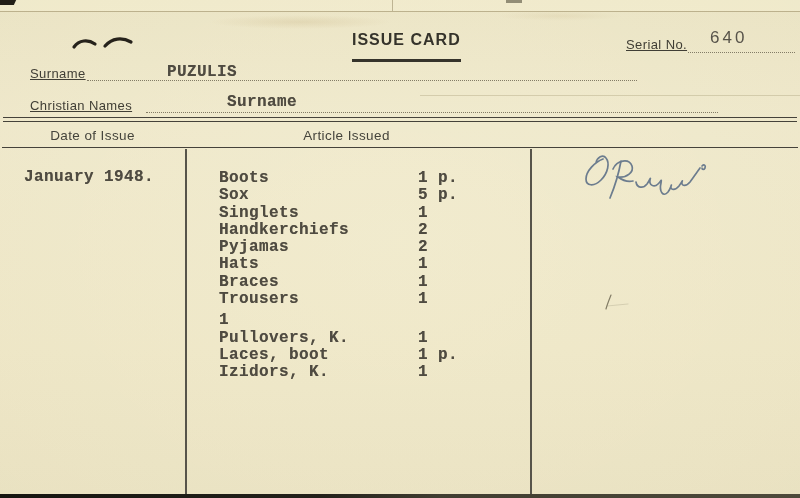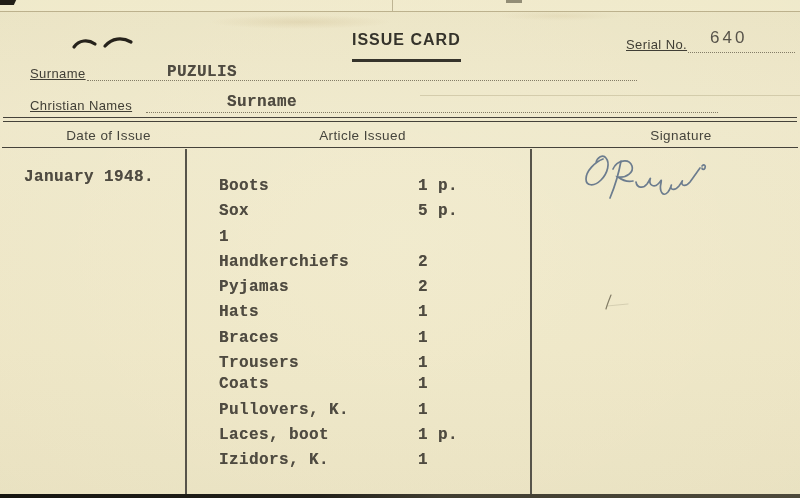--- a/index.html
+++ b/index.html
@@ -41,32 +41,32 @@
   .typed{
     font-family:"Liberation Mono", monospace;font-weight:bold;color:#4f4b41;
     font-size:16px;letter-spacing:.4px;text-shadow:0 0 .5px rgba(70,64,52,.55);
   }
   .surname-value{position:absolute;left:167px;top:63px;text-align:center;}
   .christian-value{position:absolute;left:227px;top:93px;}
 
   
   .double-rule{position:absolute;left:3px;right:3px;top:117px;height:3px;
     border-top:1.6px solid #45423a;border-bottom:1.6px solid #45423a;}
-  .col-head{position:absolute;top:128px;text-align:center;color:#45443c;font-size:13.5px;letter-spacing:.4px;padding-left:16px;}
+  .col-head{position:absolute;top:128px;text-align:center;color:#45443c;font-size:13.5px;letter-spacing:.4px;}
   .head-date{left:0;width:185px;}
   .head-article{left:174px;width:345px;}
   .head-signature{left:530px;width:270px;}
   .single-rule{position:absolute;left:2px;right:2px;top:147px;border-top:1.8px solid #45423a;}
   .vline{position:absolute;top:149px;bottom:4px;width:1.8px;background:#57544a;}
   .vline-1{left:185px;}
   .vline-2{left:530px;}
 
   .date-cell{position:absolute;left:24px;top:168px;}
   .articles{position:absolute;left:219px;top:170px;}
-  .article-row{display:flex;line-height:17.3px;margin-top:8px;}
+  .article-row{display:flex;line-height:17.3px;}
   .article-row.gap-before{margin-top:4px;}
   .a-name{display:inline-block;width:199px;}
   .svg-overlay{position:absolute;left:0;top:0;pointer-events:none;}
 </style>
 </head>
 <body>
 
 <div class="page">
 
   <div class="top-strip"></div>
@@ -86,38 +86,38 @@
   <div class="surname-dots"></div>
   <span class="typed surname-value">PUZULIS</span>
 
   <span class="print christian-label">Christian Names</span>
   <div class="christian-dots"></div>
   <span class="typed christian-value">Surname</span>
 
   <div class="double-rule"></div>
   <div class="col-head head-date">Date of Issue</div>
   <div class="col-head head-article">Article Issued</div>
-  <div class="col-head head-signature">Signature</div>
   <div class="single-rule"></div>
   <div class="vline vline-1"></div>
   <div class="vline vline-2"></div>
 
   <div class="typed date-cell">January 1948.</div>
 
   <div class="typed articles">
 
   <div class="article-row">
         <span class="a-name">Boots</span>
         <span class="a-qty">1 p.</span>
       </div>
       <div class="article-row">
         <span class="a-name">Sox</span>
         <span class="a-qty">5 p.</span>
       </div>
       <div class="article-row">
+        <span class="a-name">Singlets</span>
         <span class="a-qty">1</span>
       </div>
       <div class="article-row">
         <span class="a-name">Handkerchiefs</span>
         <span class="a-qty">2</span>
       </div>
       <div class="article-row">
         <span class="a-name">Pyjamas</span>
         <span class="a-qty">2</span>
       </div>
@@ -127,21 +127,20 @@
       </div>
       <div class="article-row">
         <span class="a-name">Braces</span>
         <span class="a-qty">1</span>
       </div>
       <div class="article-row">
         <span class="a-name">Trousers</span>
         <span class="a-qty">1</span>
       </div>
       <div class="article-row gap-before">
-        <span class="a-name">Coats</span>
         <span class="a-qty">1</span>
       </div>
       <div class="article-row">
         <span class="a-name">Pullovers, K.</span>
         <span class="a-qty">1</span>
       </div>
       <div class="article-row">
         <span class="a-name">Laces, boot</span>
         <span class="a-qty">1 p.</span>
       </div>

